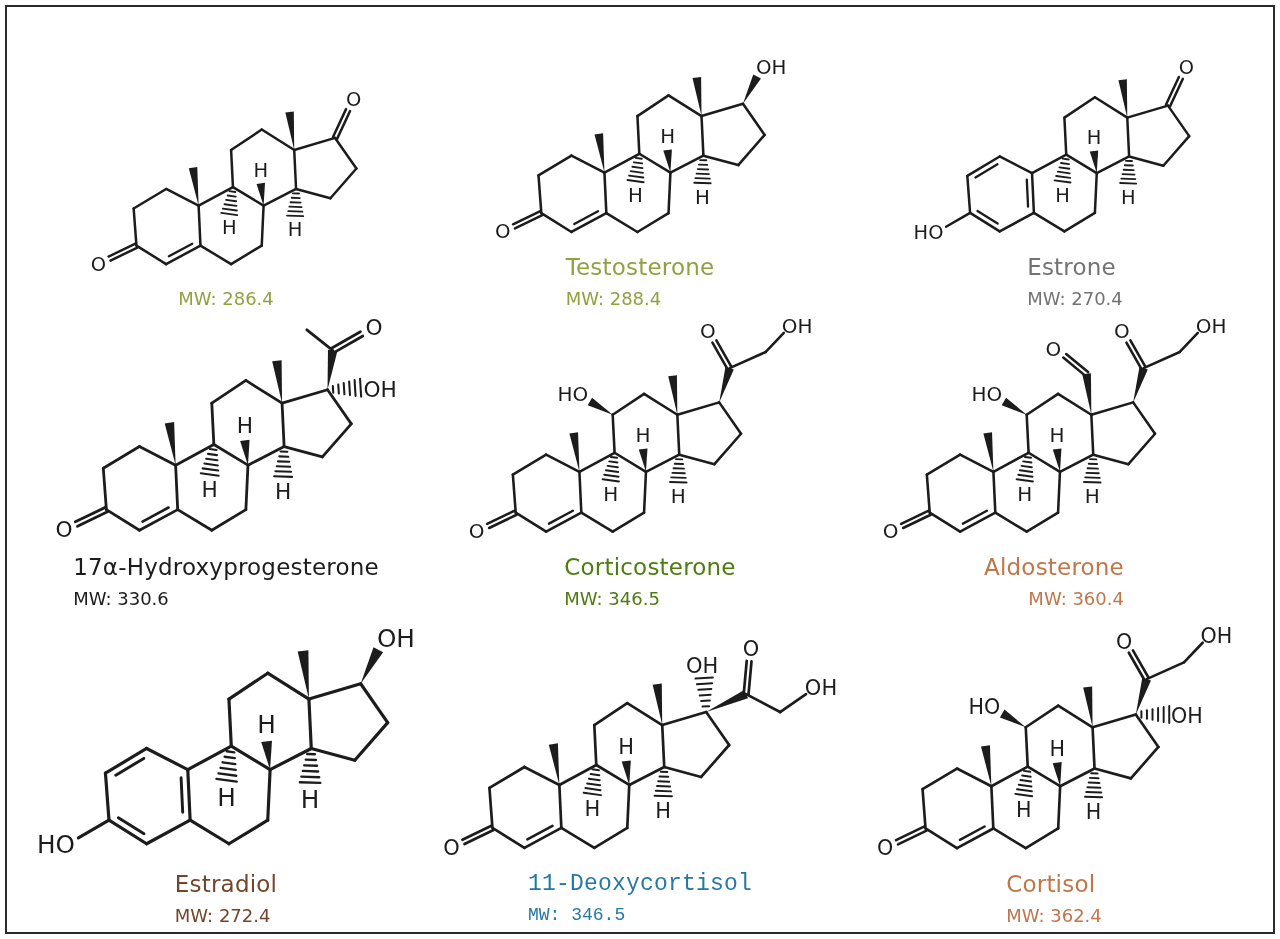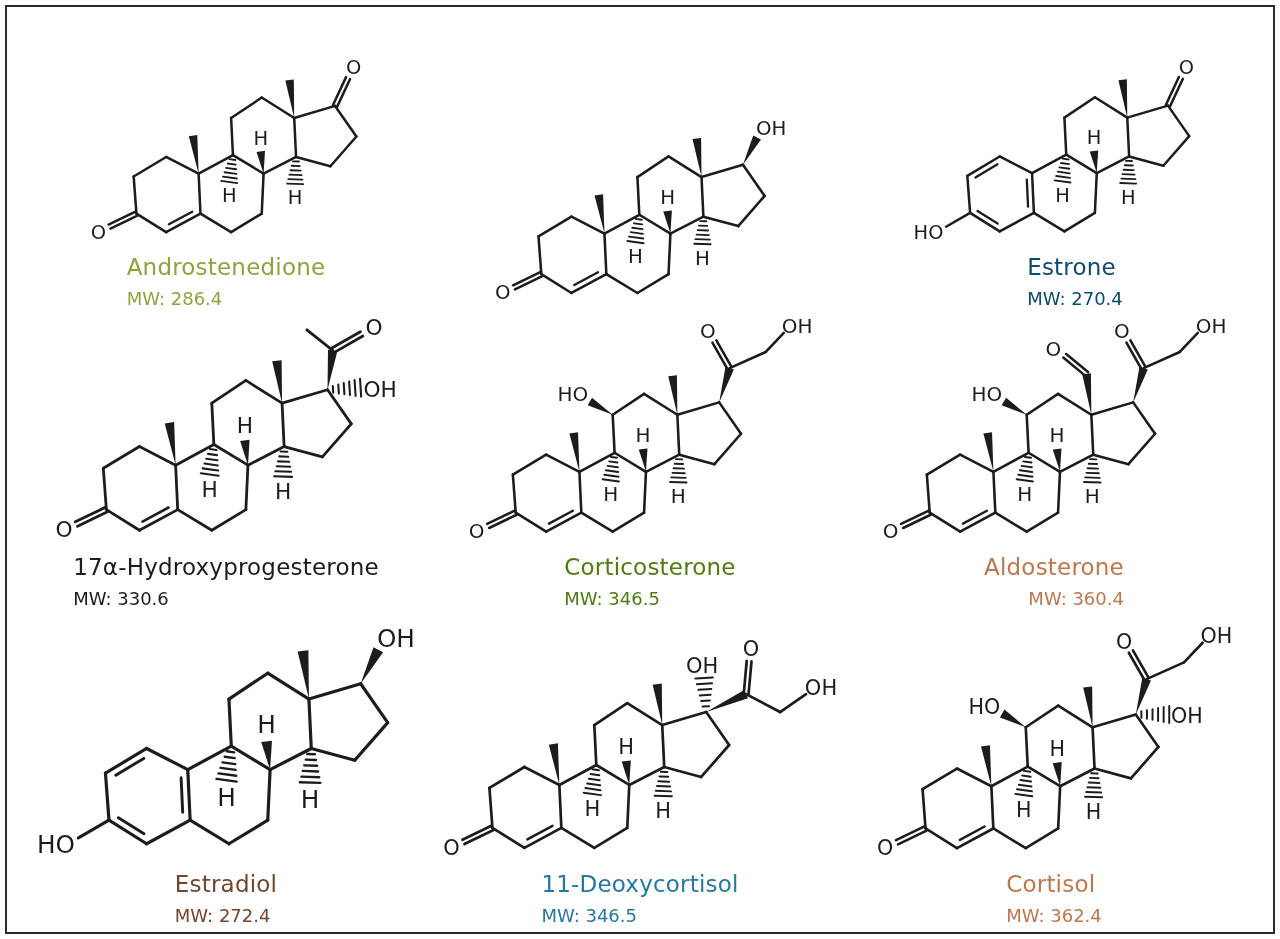--- a/index.html
+++ b/index.html
@@ -97,21 +97,20 @@
               <line class="bond" x1="310.86278586244345" y1="156.5584868688199" x2="297.8038808042232" y2="156.1081797978468" stroke-width="2"></line>
               <line class="bond" x1="311.77880902840985" y1="161.42915433431298" x2="296.5545243049235" y2="160.90417899902033" stroke-width="2"></line>
               <line class="bond" x1="312.6948321943762" y1="166.29982179980607" x2="295.3051678056238" y2="165.70017820019393" stroke-width="2"></line>
               <text class="atom" x="304" y="181" font-size="21" font-family="DejaVu Sans, Liberation Sans, sans-serif" text-anchor="middle" dominant-baseline="middle" dy="1">H</text>
               <line class="bond" x1="349.1748395359886" y1="83.0149251167947" x2="363.1748395359886" y2="53.0149251167947" stroke-width="2.7"></line>
               <line class="bond" x1="344.8251604640114" y1="80.9850748832053" x2="358.8251604640114" y2="50.9850748832053" stroke-width="2.7"></line>
               <text class="atom" x="367" y="41" font-size="21" font-family="DejaVu Sans, Liberation Sans, sans-serif" text-anchor="middle" dominant-baseline="middle" dy="1">O</text>
             </svg>
           </div>
         <figcaption style="color: rgb(147, 160, 63);">
-          <div class="mname">Androstenedione</div>
           <div class="mw">MW: 286.4</div>
         </figcaption>
       </figure>
 
       <figure class="mol">
         <div class="struct">
             <svg width="305" height="196" viewBox="76.5 27 323.5 208" xmlns="http://www.w3.org/2000/svg">
               <line class="bond" x1="165" y1="137" x2="130" y2="158" stroke-width="2.7"></line>
               <line class="bond" x1="130" y1="158" x2="133" y2="198" stroke-width="2.7"></line>
               <line class="bond" x1="133" y1="198" x2="165" y2="218" stroke-width="2.7"></line>
@@ -151,20 +150,24 @@
               <line class="bond" x1="309.0307395305107" y1="146.8171519378337" x2="300.3025938028227" y2="146.51618139549961" stroke-width="2"></line>
               <line class="bond" x1="309.94676269647704" y1="151.68781940332678" x2="299.05323730352296" y2="151.31218059667322" stroke-width="2"></line>
               <line class="bond" x1="310.86278586244345" y1="156.5584868688199" x2="297.8038808042232" y2="156.1081797978468" stroke-width="2"></line>
               <line class="bond" x1="311.77880902840985" y1="161.42915433431298" x2="296.5545243049235" y2="160.90417899902033" stroke-width="2"></line>
               <line class="bond" x1="312.6948321943762" y1="166.29982179980607" x2="295.3051678056238" y2="165.70017820019393" stroke-width="2"></line>
               <text class="atom" x="304" y="181" font-size="21" font-family="DejaVu Sans, Liberation Sans, sans-serif" text-anchor="middle" dominant-baseline="middle" dy="1">H</text>
               <polygon class="atom" points="347,82 366.08580115851737,55.11334542681933 357.91419884148263,50.88665457318067"></polygon>
               <text class="atom" x="377" y="44" font-size="21" font-family="DejaVu Sans, Liberation Sans, sans-serif" text-anchor="middle" dominant-baseline="middle" dy="1">OH</text>
             </svg>
           </div>
+        <figcaption style="color: rgb(147, 160, 63);">
+          <div class="mname">Testosterone</div>
+          <div class="mw">MW: 288.4</div>
+        </figcaption>
       </figure>
 
       <figure class="mol">
         <div class="struct">
             <svg width="294" height="196" viewBox="65 24 317.5 212" xmlns="http://www.w3.org/2000/svg">
               <line class="bond" x1="165" y1="137" x2="130" y2="158" stroke-width="2.7"></line>
               <line class="bond" x1="130" y1="158" x2="133" y2="198" stroke-width="2.7"></line>
               <line class="bond" x1="133" y1="198" x2="165" y2="218" stroke-width="2.7"></line>
               <line class="bond" x1="165" y1="218" x2="202" y2="198" stroke-width="2.7"></line>
               <line class="bond" x1="202" y1="198" x2="200" y2="155" stroke-width="2.7"></line>
@@ -203,21 +206,21 @@
               <line class="bond" x1="309.94676269647704" y1="151.68781940332678" x2="299.05323730352296" y2="151.31218059667322" stroke-width="2"></line>
               <line class="bond" x1="310.86278586244345" y1="156.5584868688199" x2="297.8038808042232" y2="156.1081797978468" stroke-width="2"></line>
               <line class="bond" x1="311.77880902840985" y1="161.42915433431298" x2="296.5545243049235" y2="160.90417899902033" stroke-width="2"></line>
               <line class="bond" x1="312.6948321943762" y1="166.29982179980607" x2="295.3051678056238" y2="165.70017820019393" stroke-width="2"></line>
               <text class="atom" x="304" y="181" font-size="21" font-family="DejaVu Sans, Liberation Sans, sans-serif" text-anchor="middle" dominant-baseline="middle" dy="1">H</text>
               <line class="bond" x1="349.1748395359886" y1="83.0149251167947" x2="363.1748395359886" y2="53.0149251167947" stroke-width="2.7"></line>
               <line class="bond" x1="344.8251604640114" y1="80.9850748832053" x2="358.8251604640114" y2="50.9850748832053" stroke-width="2.7"></line>
               <text class="atom" x="367" y="41" font-size="21" font-family="DejaVu Sans, Liberation Sans, sans-serif" text-anchor="middle" dominant-baseline="middle" dy="1">O</text>
             </svg>
           </div>
-        <figcaption style="color: #0c4a6e; margin-left: 42px;">
+        <figcaption style="color: #737373; margin-left: 42px;">
           <div class="mname">Estrone</div>
           <div class="mw">MW: 270.4</div>
         </figcaption>
       </figure>
 
       <figure class="mol">
         <div class="struct">
             <svg width="356" height="238" viewBox="76.5 5 344.5 230" xmlns="http://www.w3.org/2000/svg">
               <line class="bond" x1="165" y1="137" x2="130" y2="158" stroke-width="2.7"></line>
               <line class="bond" x1="130" y1="158" x2="133" y2="198" stroke-width="2.7"></line>
@@ -517,21 +520,21 @@
               <text class="atom" x="343" y="36" font-size="21" font-family="DejaVu Sans, Liberation Sans, sans-serif" text-anchor="middle" dominant-baseline="middle" dy="1">OH</text>
               <polygon class="atom" points="347,82 388.8876775157125,68.19483892380549 385.1123224842875,59.80516107619451"></polygon>
               <line class="bond" x1="389.3901436955225" y1="64.21728579050205" x2="392.3901436955225" y2="31.217285790502043" stroke-width="2.7"></line>
               <line class="bond" x1="384.6098563044775" y1="63.782714209497954" x2="387.6098563044775" y2="30.782714209497957" stroke-width="2.7"></line>
               <text class="atom" x="392" y="19" font-size="21" font-family="DejaVu Sans, Liberation Sans, sans-serif" text-anchor="middle" dominant-baseline="middle" dy="1">O</text>
               <line class="bond" x1="387" y1="64" x2="421" y2="82" stroke-width="2.7"></line>
               <line class="bond" x1="421" y1="82" x2="447" y2="64" stroke-width="2.7"></line>
               <text class="atom" x="462" y="58" font-size="21" font-family="DejaVu Sans, Liberation Sans, sans-serif" text-anchor="middle" dominant-baseline="middle" dy="1">OH</text>
             </svg>
           </div>
-        <figcaption style="color: rgb(36, 120, 163);">
+        <figcaption style="color: rgb(36, 120, 163); font-family: Liberation Mono, monospace;">
           <div class="mname">11-Deoxycortisol</div>
           <div class="mw">MW: 346.5</div>
         </figcaption>
       </figure>
 
       <figure class="mol">
         <div class="struct">
             <svg width="369" height="246" viewBox="76.5 -15 375.5 250" xmlns="http://www.w3.org/2000/svg">
               <line class="bond" x1="165" y1="137" x2="130" y2="158" stroke-width="2.7"></line>
               <line class="bond" x1="130" y1="158" x2="133" y2="198" stroke-width="2.7"></line>

